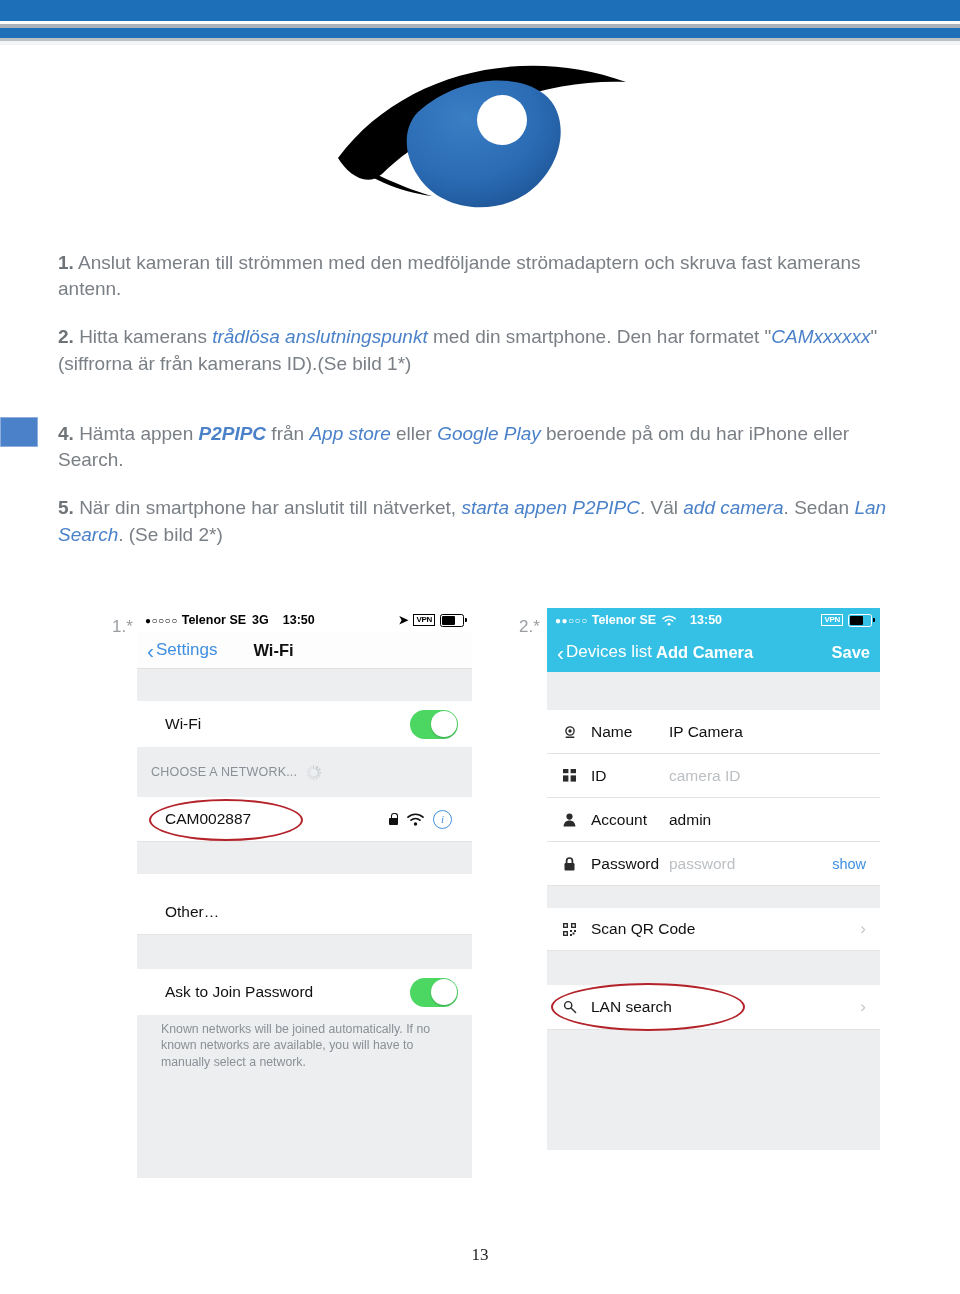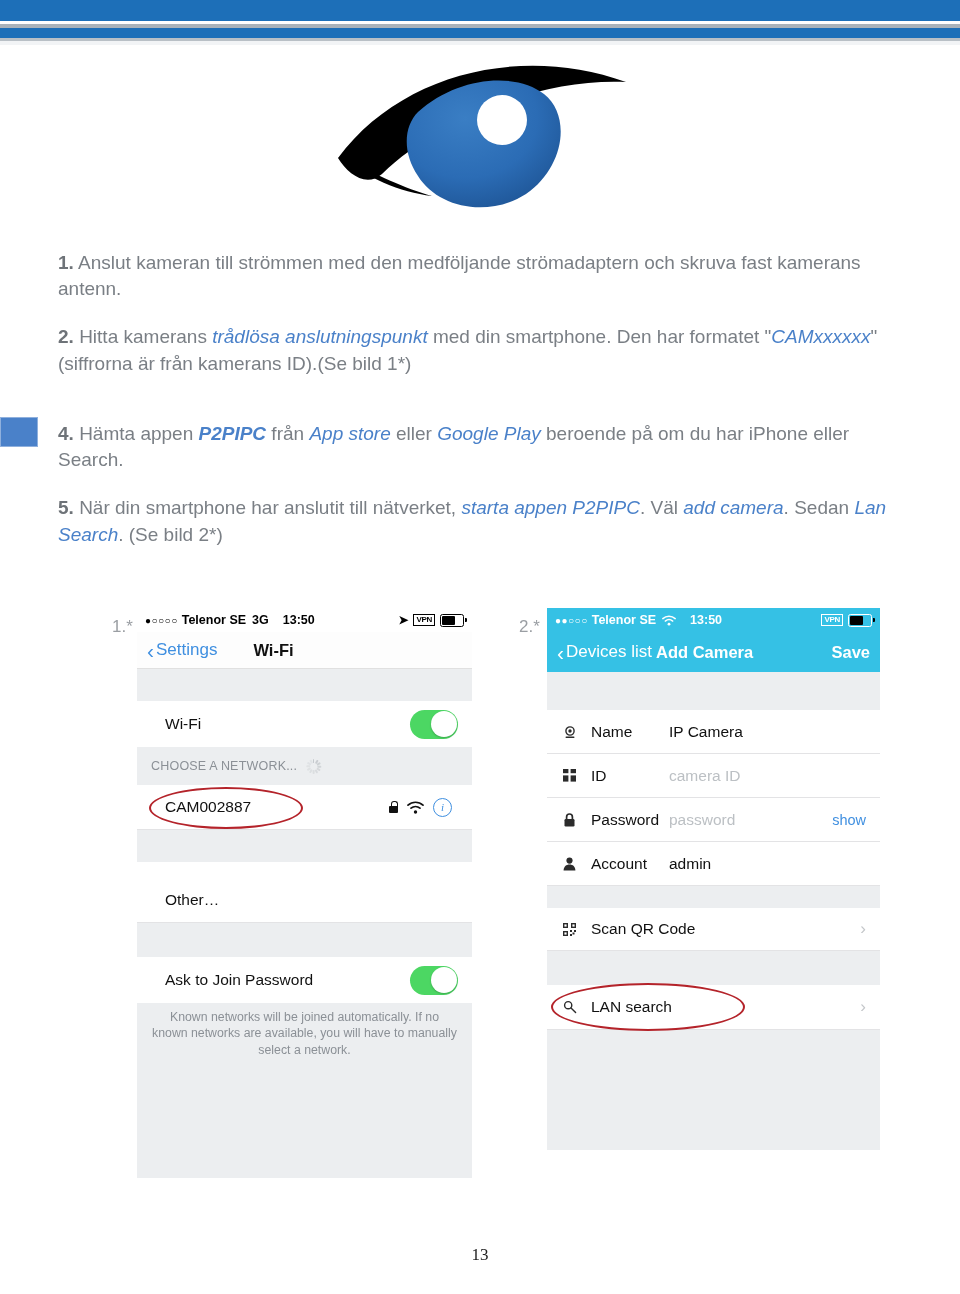--- a/index.html
+++ b/index.html
@@ -86,25 +86,25 @@
   .row{
     background:#fff;display:flex;align-items:center;padding:0 14px;height:42px;
     font-size:15.5px;color:#111;
   }
   .row-sep{border-bottom:1px solid #e3e3e5;}
   .row .lbl{color:#111;}
   .row .val{margin-left:46px;color:#111;}
   .row .ph{margin-left:46px;color:#bcc0c4;}
   .row .right{margin-left:auto;display:flex;align-items:center;gap:9px;}
   .section-hdr{
-    background:#eceef0;height:34px;display:flex;align-items:center;padding:2px 14px;
+    background:#eceef0;height:34px;display:flex;align-items:center;padding:8px 14px;
     font-size:12.5px;color:#8b9096;letter-spacing:0.2px;
   }
   .footnote{
-    background:#eceef0;padding:6px 14px 0 14px;font-size:12.3px;color:#8b9096;line-height:1.33;text-align:center;
+    background:#eceef0;padding:6px 14px 0 24px;font-size:12.3px;color:#8b9096;line-height:1.33;
   }
 
   
   .toggle{
     width:48px;height:29px;border-radius:15px;background:#4cd763;position:relative;
   }
   .toggle .knob{
     position:absolute;right:1.5px;top:1.5px;width:26px;height:26px;border-radius:50%;
     background:#fff;box-shadow:0 1px 2px rgba(0,0,0,.22);
   }
@@ -338,38 +338,38 @@
               <rect x="7.6" y="0" width="5.4" height="4.2" fill="#2b2b2b"></rect>
               <rect x="0" y="6.4" width="5.4" height="6.2" fill="#2b2b2b"></rect>
               <rect x="7.6" y="6.4" width="5.4" height="6.2" fill="#2b2b2b"></rect>
             </svg>
           </span>
           <span class="lbl" style="min-width: 78px;">ID</span>
           <span class="ph" style="margin-left: 0px;">camera ID</span>
         </div>
         <div class="row row-sep" style="height: 43px;">
           <span class="ficon">
+            <svg width="13" height="14" viewBox="0 0 13 14">
+              <circle cx="6.5" cy="3.6" r="3.1" fill="#2b2b2b"></circle>
+              <path d="M0.6 13.6 C0.6 9.4 3.2 7.4 6.5 7.4 C9.8 7.4 12.4 9.4 12.4 13.6 Z" fill="#2b2b2b"></path>
+            </svg>
+          </span>
+          <span class="lbl" style="min-width: 78px;">Account</span>
+          <span class="val" style="margin-left: 0px;">admin</span>
+        </div>
+        <div class="row row-sep" style="height: 43px;">
+          <span class="ficon">
             <svg width="11" height="14" viewBox="0 0 11 14">
               <rect x="0.5" y="6" width="10" height="7.4" rx="1.2" fill="#2b2b2b"></rect>
               <path d="M2.6 6 V3.9 A2.9 2.9 0 0 1 8.4 3.9 V6" stroke="#2b2b2b" stroke-width="1.7" fill="none"></path>
             </svg>
           </span>
           <span class="lbl" style="min-width: 78px;">Password</span>
           <span class="ph" style="margin-left: 0px;">password</span>
           <span class="right" style="color: rgb(63, 143, 224); font-size: 14.5px;">show</span>
-        </div>
-        <div class="row row-sep" style="height: 43px;">
-          <span class="ficon">
-            <svg width="13" height="14" viewBox="0 0 13 14">
-              <circle cx="6.5" cy="3.6" r="3.1" fill="#2b2b2b"></circle>
-              <path d="M0.6 13.6 C0.6 9.4 3.2 7.4 6.5 7.4 C9.8 7.4 12.4 9.4 12.4 13.6 Z" fill="#2b2b2b"></path>
-            </svg>
-          </span>
-          <span class="lbl" style="min-width: 78px;">Account</span>
-          <span class="val" style="margin-left: 0px;">admin</span>
         </div>
       </div>
 
     <div class="spacer" style="height:22px;"></div>
 
     <div class="row row-sep" style="height:42px;">
       <span class="ficon">
         <svg width="13" height="13" viewBox="0 0 13 13">
           <rect x="0" y="0" width="5" height="5" fill="#2b2b2b"></rect>
             <rect x="1.4" y="1.4" width="2.2" height="2.2" fill="#fff"></rect>

